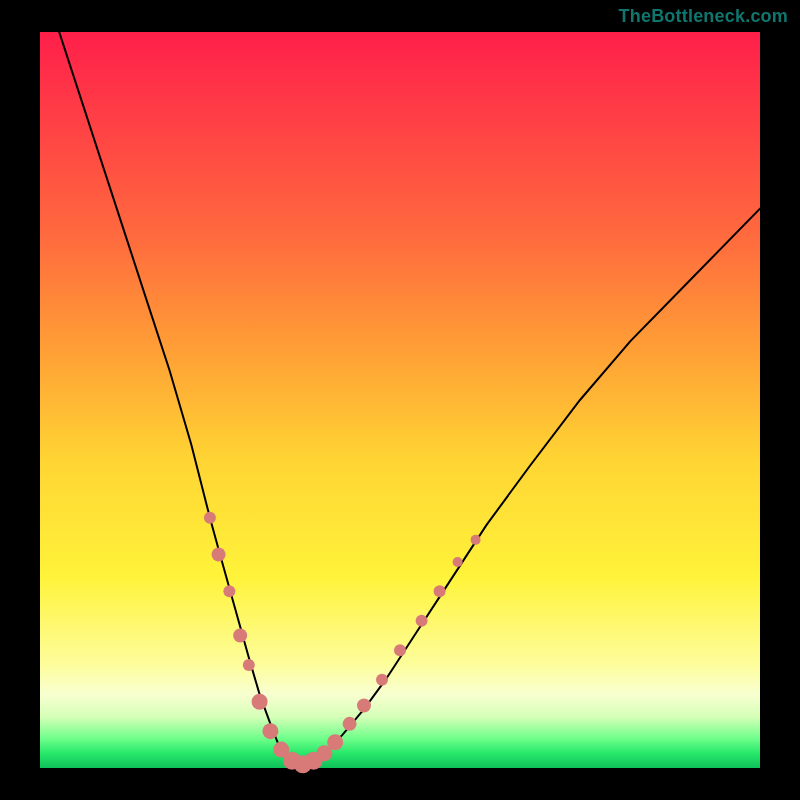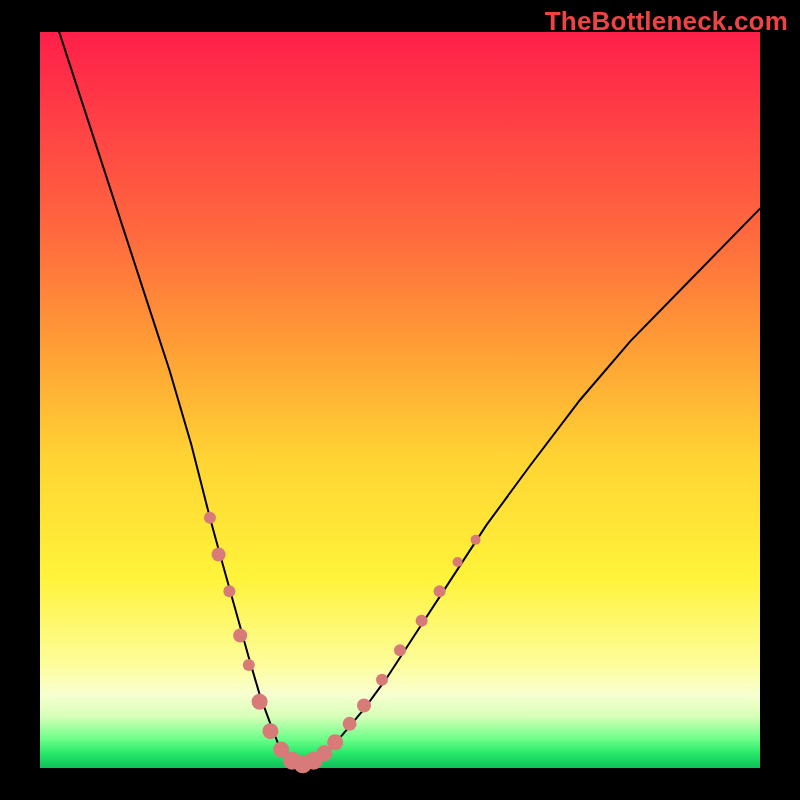--- a/index.html
+++ b/index.html
@@ -14,22 +14,22 @@
   .frame {
     position: relative;
     width: 800px;
     height: 800px;
     background: #000;
   }
   .watermark {
     position: absolute;
     top: 6px;
     right: 12px;
-    color: #ef4444;
-    font-size: 26px;
+    color: #0f766e;
+    font-size: 18px;
     font-weight: 600;
     letter-spacing: 0.2px;
     z-index: 10;
   }
   .plot-area {
     position: absolute;
     left: 40px;
     top: 32px;
     width: 720px;
     height: 736px;

